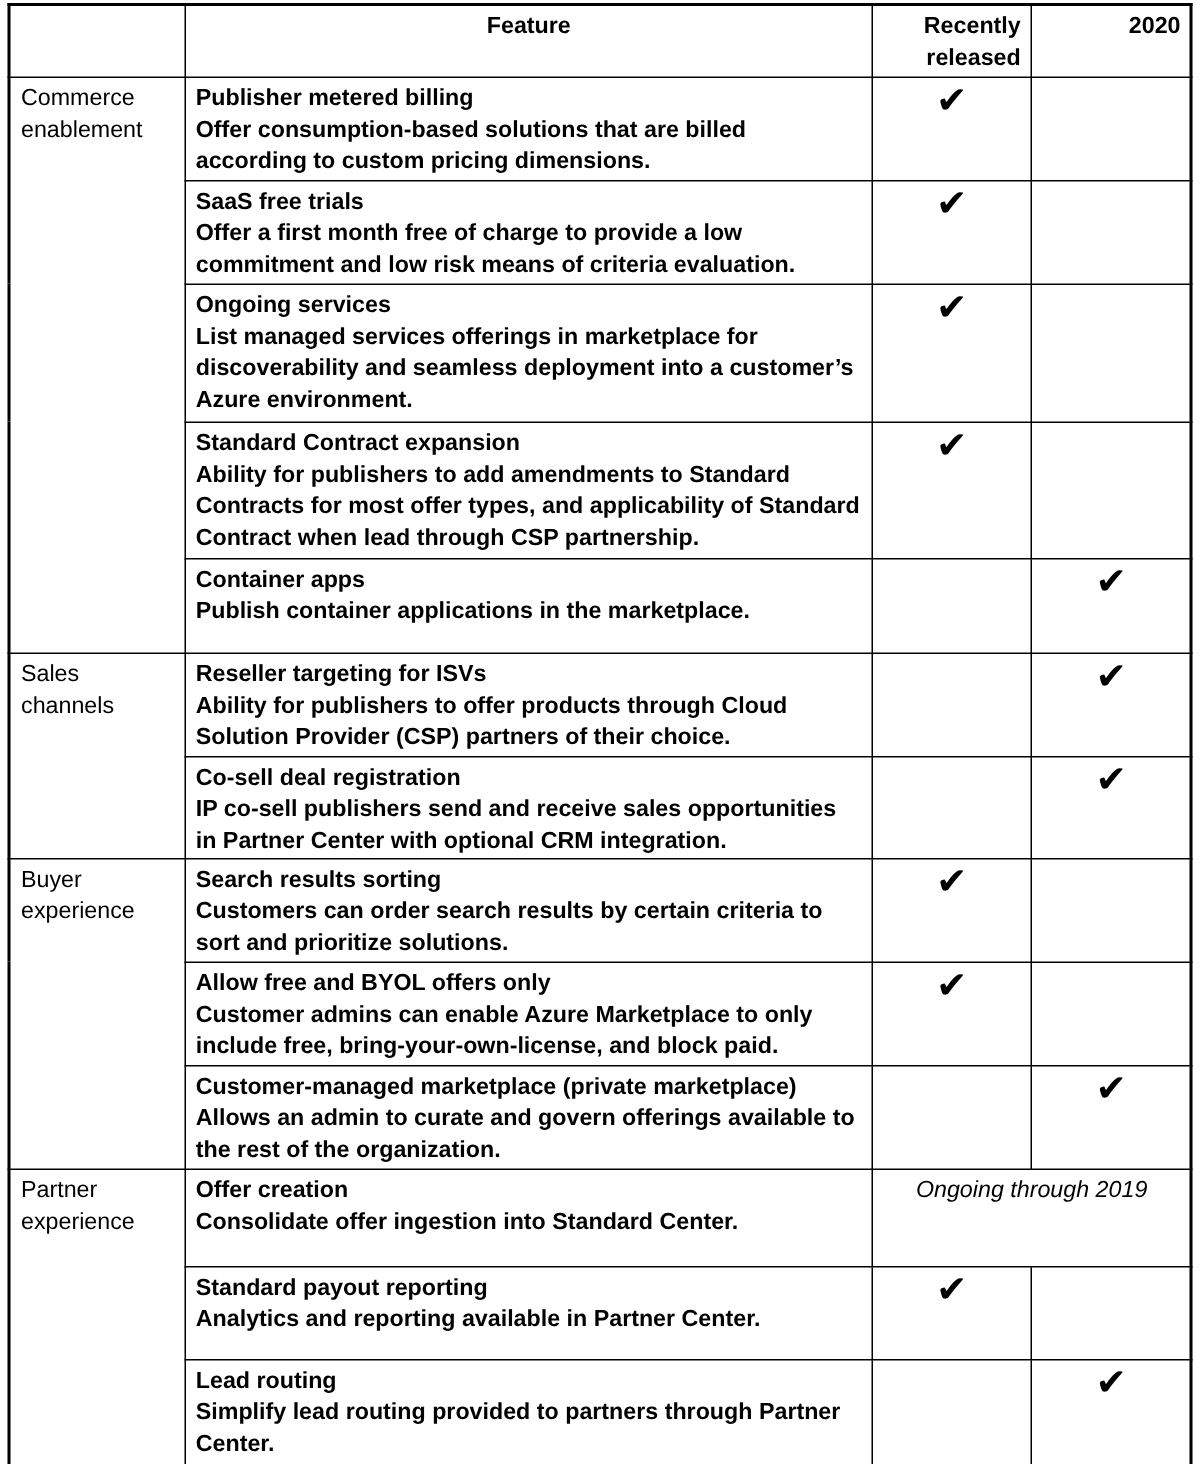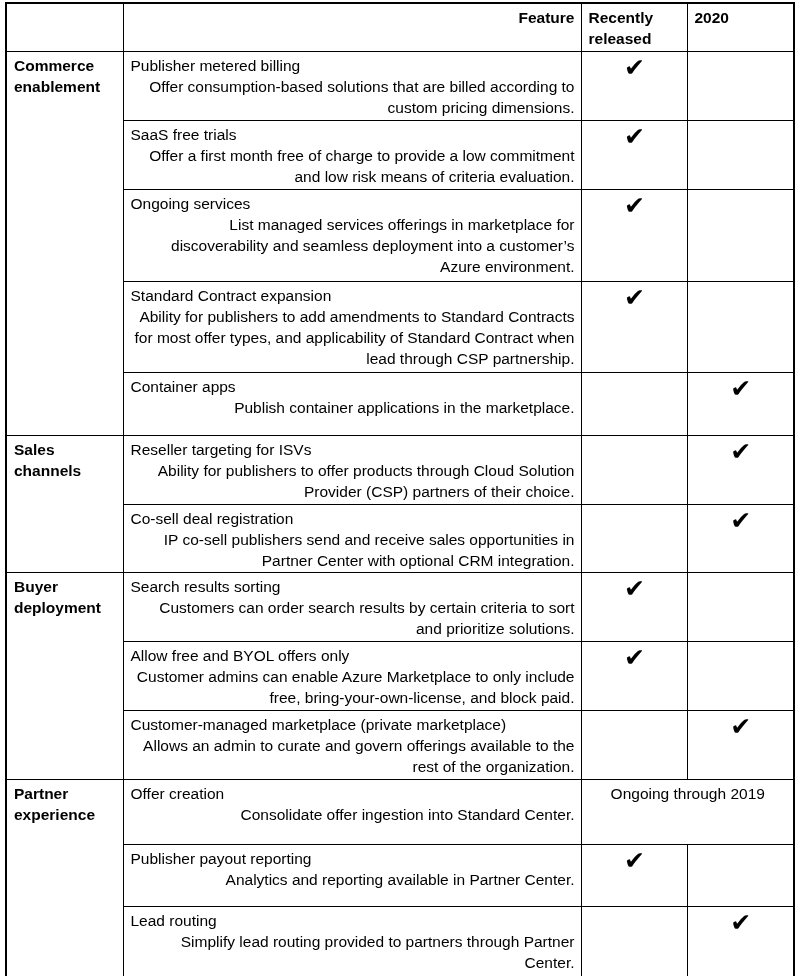--- a/index.html
+++ b/index.html
@@ -20,48 +20,49 @@
     border: 2px solid #000000;
   }
   table.roadmap td, table.roadmap th {
     border: 1px solid #000000;
     padding: 3px 6px 0 7px;
     vertical-align: top;
     font-size: 15.5px;
     line-height: 21px;
     overflow: hidden;
   }
-  th { text-align: right; font-weight: bold; }
+  th { text-align: center; font-weight: bold; }
   th.hdr-center {
-    text-align: left;
+    text-align: right;
     vertical-align: middle;
     padding: 0 4px;
   }
   td.cat {
-    font-weight: bold;
+    font-weight: normal;
     padding-top: 4px;
   }
-  .feat .title { font-weight: normal; }
-  .feat .desc  { font-weight: normal; text-align: right; }
+  .feat .title { font-weight: bold; }
+  .feat .desc  { font-weight: bold; }
   td.chk {
     text-align: center;
     vertical-align: middle;
     padding: 0;
   }
   td.chk .check {
     font-size: 25px;
     font-weight: bold;
     line-height: 1;
     display: inline-block;
   }
   td.note-cell {
     text-align: center;
     vertical-align: middle;
     padding: 0 4px;
     font-weight: normal;
+    font-style: italic;
   }
 </style>
 </head>
 <body>
 
 <div class="page">
 <table class="roadmap">
   <colgroup>
     <col style="width:117px">
         <col style="width:458px">
@@ -129,21 +130,21 @@
     </tr>
     <tr style="height:68px">
       <td class="feat">
         <div class="title">Co-sell deal registration</div>
         <div class="desc">IP co-sell publishers send and receive sales opportunities in Partner Center with optional CRM integration.</div>
       </td>
       <td class="chk"><span class="check"></span></td>
       <td class="chk"><span class="check">✔</span></td>
     </tr>
     <tr style="height:69px">
-      <td class="cat" rowspan="3">Buyer deployment</td>
+      <td class="cat" rowspan="3">Buyer experience</td>
       <td class="feat">
         <div class="title">Search results sorting</div>
         <div class="desc">Customers can order search results by certain criteria to sort and prioritize solutions.</div>
       </td>
       <td class="chk"><span class="check">✔</span></td>
       <td class="chk"><span class="check"></span></td>
     </tr>
     <tr style="height:69px">
       <td class="feat">
         <div class="title">Allow free and BYOL offers only</div>
@@ -163,21 +164,21 @@
     <tr style="height:65px">
       <td class="cat" rowspan="3">Partner experience</td>
       <td class="feat">
         <div class="title">Offer creation</div>
         <div class="desc">Consolidate offer ingestion into Standard Center.</div>
       </td>
       <td class="note-cell" colspan="2">Ongoing through 2019</td>
     </tr>
     <tr style="height:62px">
       <td class="feat">
-        <div class="title">Publisher payout reporting</div>
+        <div class="title">Standard payout reporting</div>
         <div class="desc">Analytics and reporting available in Partner Center.</div>
       </td>
       <td class="chk"><span class="check">✔</span></td>
       <td class="chk"><span class="check"></span></td>
     </tr>
     <tr style="height:79px">
       <td class="feat">
         <div class="title">Lead routing</div>
         <div class="desc">Simplify lead routing provided to partners through Partner Center.</div>
       </td>

